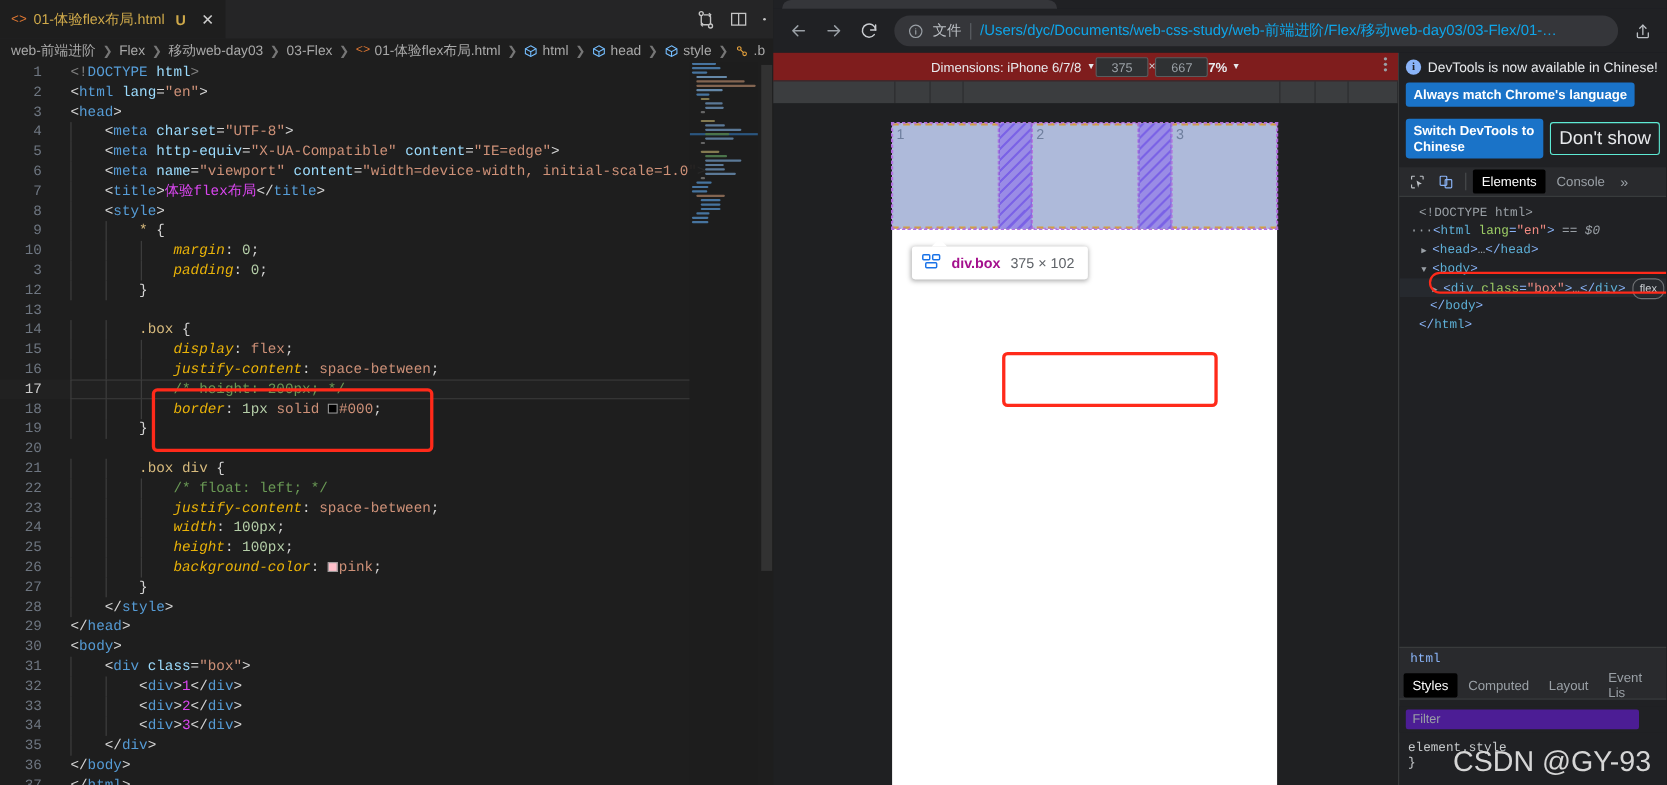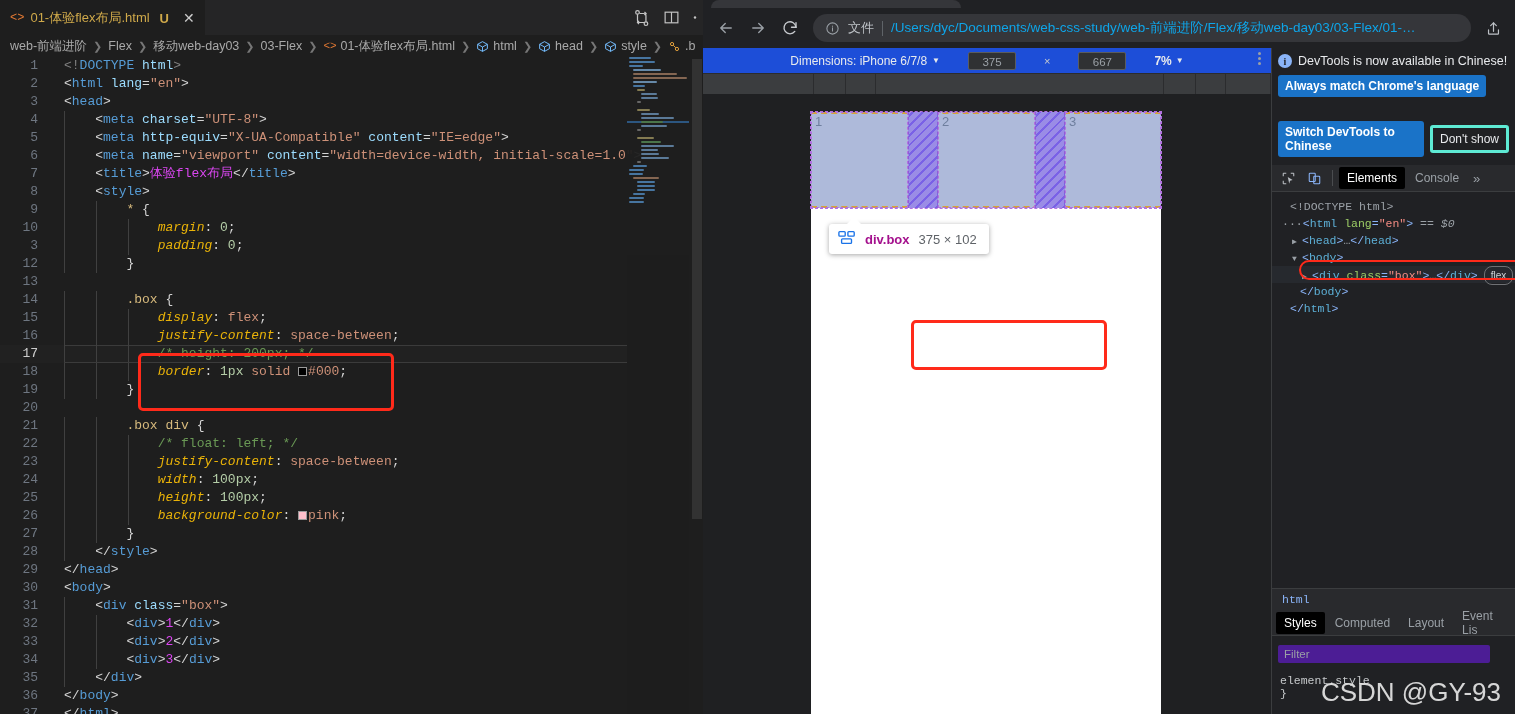--- a/index.html
+++ b/index.html
@@ -174,23 +174,23 @@
   .omni-url {
     color: #0ea5e9; font-size: 13.5px; white-space: nowrap;
     overflow: hidden; text-overflow: ellipsis; flex: 1 1 auto;
   }
   .share-btn { width: 28px; height: 28px; display:flex; align-items:center; justify-content:center; color:#bdc1c6; flex:0 0 auto;}
 
   
   .device-bar {
     position: absolute; left: 0; top: 48px;
     width: 568px; height: 26px;
-    background: #1d4ed8;
+    background: #7f1d1d;
     display: flex; align-items: center; justify-content: center;
-    gap: 28px;
+    gap: 0;
     color: #e8eaed; font-size: 12px;
     border-bottom: 1px solid #2b2c2e;
   }
   .dev-sel { display: flex; align-items: center; gap: 5px; }
   .dev-caret { font-size: 8px; color: #e8eaed; }
   .dev-input {
     width: 48px; height: 18px; line-height: 18px; text-align: center;
     background: #2f3133; border: 1px solid #5a5c5e; border-radius: 2px;
     color: #9aa0a6; font-size: 11.5px;
   }
@@ -297,25 +297,25 @@
   }
   .info-dot {
     width: 14px; height: 14px; border-radius: 50%;
     background: #8ab4f8; color: #202124; font-size: 10px;
     display: flex; align-items: center; justify-content: center;
     font-weight: bold; flex: 0 0 auto; font-family: "Liberation Serif", serif;
   }
   .btn-blue {
     background: #1a73c8; color: #fff; font-size: 12px; font-weight: bold;
     border-radius: 3px; padding: 4px 7px; display: inline-block;
-    margin-bottom: 24px;
+    margin-bottom: 11px;
   }
   .dt-banner-row3 { display: flex; gap: 6px; align-items: center; }
   .btn-ghost {
-    border: 3px solid #5eead4; color: #e8eaed; font-size: 12px;
+    border: 1px solid #5eead4; color: #e8eaed; font-size: 17px;
     border-radius: 3px; padding: 4px 7px; white-space: nowrap;
   }
   .dt-tabs {
     display: flex; align-items: center; gap: 2px;
     height: 27px; padding: 0 4px;
     background: #292a2d;
     border-bottom: 1px solid #3b3d3f;
   }
   .dt-ticon { width: 24px; height: 22px; display: flex; align-items: center; justify-content: center; color: #9aa0a6; }
   .dt-vsep { width: 1px; height: 16px; background: #4a4c4f; margin: 0 4px; }

